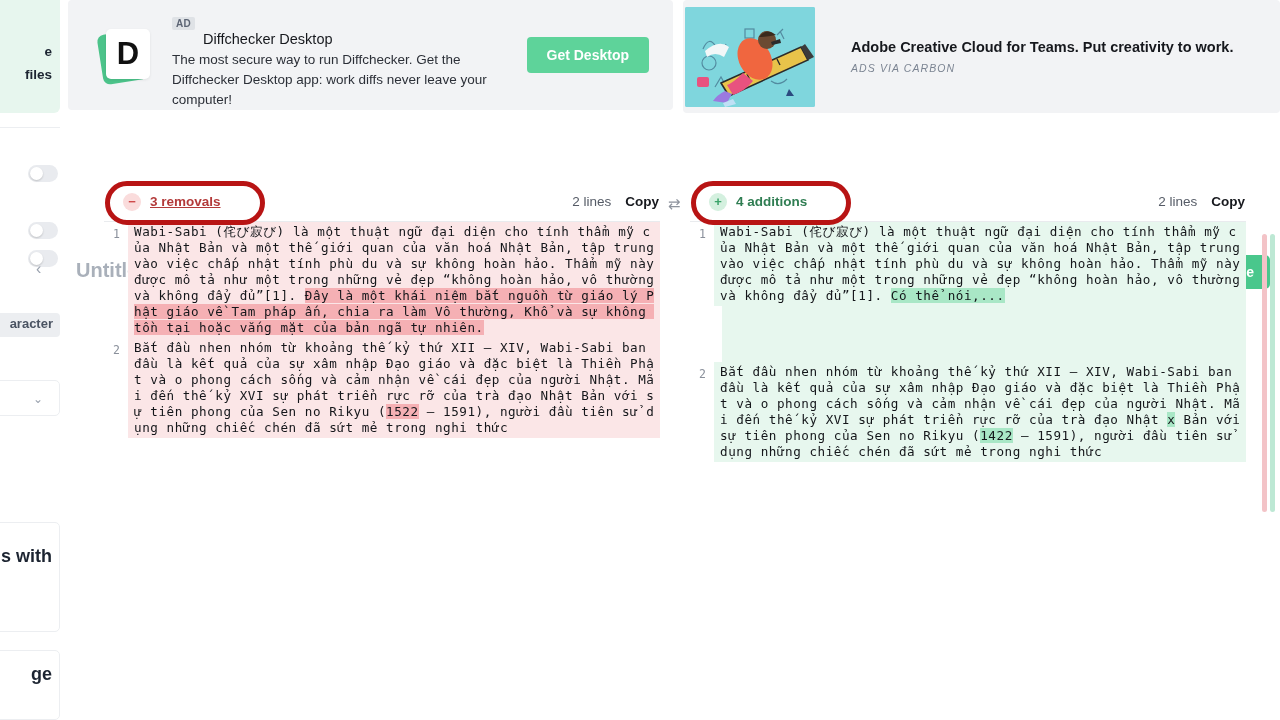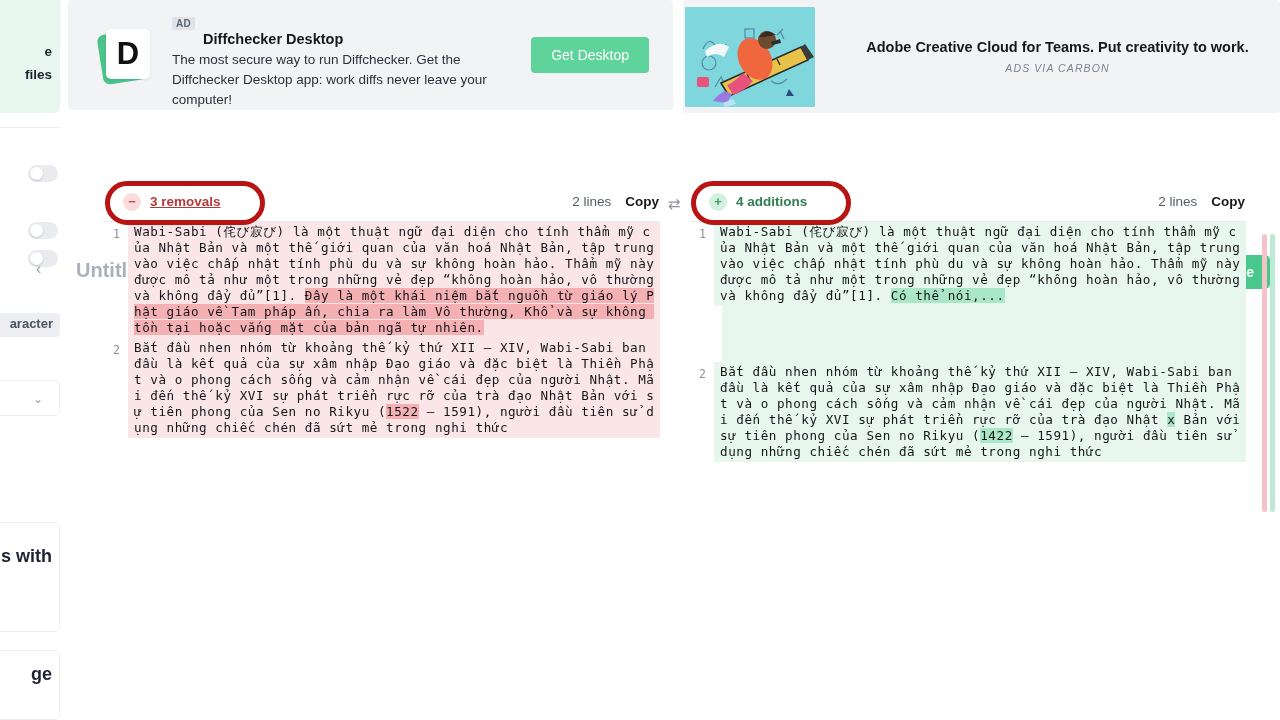--- a/index.html
+++ b/index.html
@@ -71,21 +71,21 @@
   
   .ads-row {
     position: absolute; left: 68px; top: 0; width: 1212px; height: 113px;
     display: flex; gap: 10px;
   }
   .ad-card {
     background: #f2f3f5; border-radius: 4px;
     display: flex; align-items: center; padding: 0 16px;
   }
   .ad-left { width: 605px; height: 110px; gap: 16px; }
-  .ad-right { flex: 1; height: 113px; gap: 36px; padding-left: 0; padding-right: 16px; text-align: center; }
+  .ad-right { flex: 1; height: 113px; gap: 36px; padding-left: 0; padding-right: 16px; }
 
   .dc-logo {
     width: 56px; height: 58px; position: relative; flex: none; margin-left: 16px;
   }
   .dc-logo .back {
     position: absolute; left: 0; top: 6px; width: 46px; height: 50px;
     background: #4cc38a; border-radius: 7px; transform: rotate(-9deg);
   }
   .dc-logo .front {
     position: absolute; left: 6px; top: 3px; width: 44px; height: 50px;
@@ -93,25 +93,25 @@
     display: flex; align-items: center; justify-content: center;
     font-size: 31px; font-weight: 700; color: #111; font-family: "Liberation Sans", sans-serif;
     box-shadow: 0 1px 3px rgba(0,0,0,.08);
   }
   .ad-body { flex: 1; min-width: 0; }
   .ad-head { display: flex; align-items: center; gap: 8px; margin-bottom: 3px; }
   .ad-badge {
     background: #dfe2e6; color: #5d6575; font-size: 10px; font-weight: 700;
     padding: 1px 4px; border-radius: 2px; letter-spacing: .3px;
   }
-  .ad-title { font-size: 14.5px; font-weight: 700; color: #16181d; margin-top: 31px; }
+  .ad-title { font-size: 14.5px; font-weight: 400; color: #16181d; margin-top: 31px; }
   .ad-desc { font-size: 13.5px; line-height: 20px; color: #2c3038; max-width: 340px; }
   .btn-get {
     background: #5ed39a; color: #ffffff; border: none; border-radius: 4px;
-    font-size: 14px; font-weight: 400; padding: 10px 20px; cursor: pointer;
+    font-size: 14px; font-weight: 700; padding: 10px 20px; cursor: pointer;
     font-family: "Liberation Sans", sans-serif; flex: none; margin-right: 8px;
   }
 
   .carbon-img {
     width: 130px; height: 100px; flex: none; border-radius: 2px; overflow: hidden;
     background: #7fd6dd; position: relative; margin-left: 2px;
   }
   .carbon-text { flex: 1; }
   .carbon-title { font-size: 14.5px; font-weight: 700; color: #16181d; margin-bottom: 7px; }
   .carbon-sub { font-size: 10.5px; color: #7b8492; letter-spacing: 1.1px; font-weight: 500; font-style: italic; }

